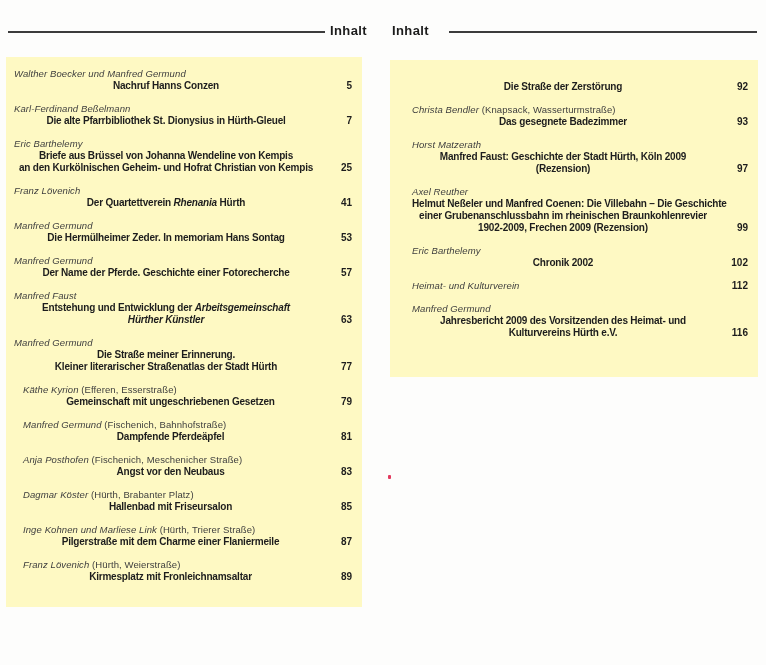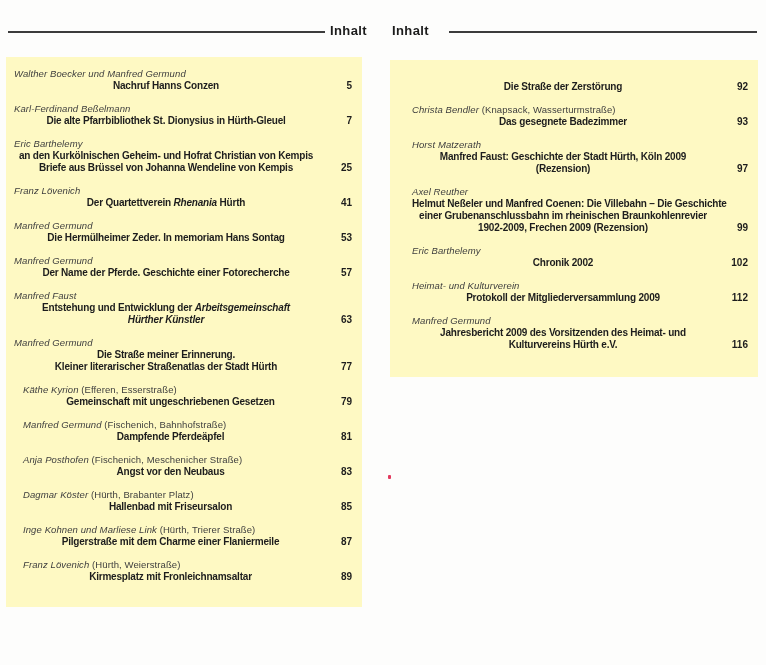--- a/index.html
+++ b/index.html
@@ -67,22 +67,22 @@
       <div class="entry">
         <div class="author-line"><span class="author">Karl-Ferdinand Beßelmann</span></div>
         <div class="title-lines">
           <div class="title-line"><span class="seg">Die alte Pfarrbibliothek St. Dionysius in Hürth-Gleuel</span></div>
         </div>
         <div class="pageno">7</div>
       </div>
       <div class="entry">
         <div class="author-line"><span class="author">Eric Barthelemy</span></div>
         <div class="title-lines">
+          <div class="title-line"><span class="seg">Briefe aus Brüssel von Johanna Wendeline von Kempis</span></div>
           <div class="title-line"><span class="seg">an den Kurkölnischen Geheim- und Hofrat Christian von Kempis</span></div>
-          <div class="title-line"><span class="seg">Briefe aus Brüssel von Johanna Wendeline von Kempis</span></div>
         </div>
         <div class="pageno">25</div>
       </div>
       <div class="entry">
         <div class="author-line"><span class="author">Franz Lövenich</span></div>
         <div class="title-lines">
           <div class="title-line"><span class="seg">Der Quartettverein </span><span class="seg italic">Rhenania</span><span class="seg"> Hürth</span></div>
         </div>
         <div class="pageno">41</div>
       </div>
@@ -193,23 +193,20 @@
       </div>
       <div class="entry">
         <div class="author-line"><span class="author">Eric Barthelemy</span></div>
         <div class="title-lines">
           <div class="title-line"><span class="seg">Chronik 2002</span></div>
         </div>
         <div class="pageno">102</div>
       </div>
       <div class="entry">
         <div class="author-line"><span class="author">Heimat- und Kulturverein</span></div>
-        <div class="title-lines">
-          <div class="title-line"><span class="seg">Protokoll der Mitgliederversammlung 2009</span></div>
-        </div>
         <div class="pageno">112</div>
       </div>
       <div class="entry">
         <div class="author-line"><span class="author">Manfred Germund</span></div>
         <div class="title-lines">
           <div class="title-line"><span class="seg">Jahresbericht 2009 des Vorsitzenden des Heimat- und</span></div>
           <div class="title-line"><span class="seg">Kulturvereins Hürth e.V.</span></div>
         </div>
         <div class="pageno">116</div>
       </div>

